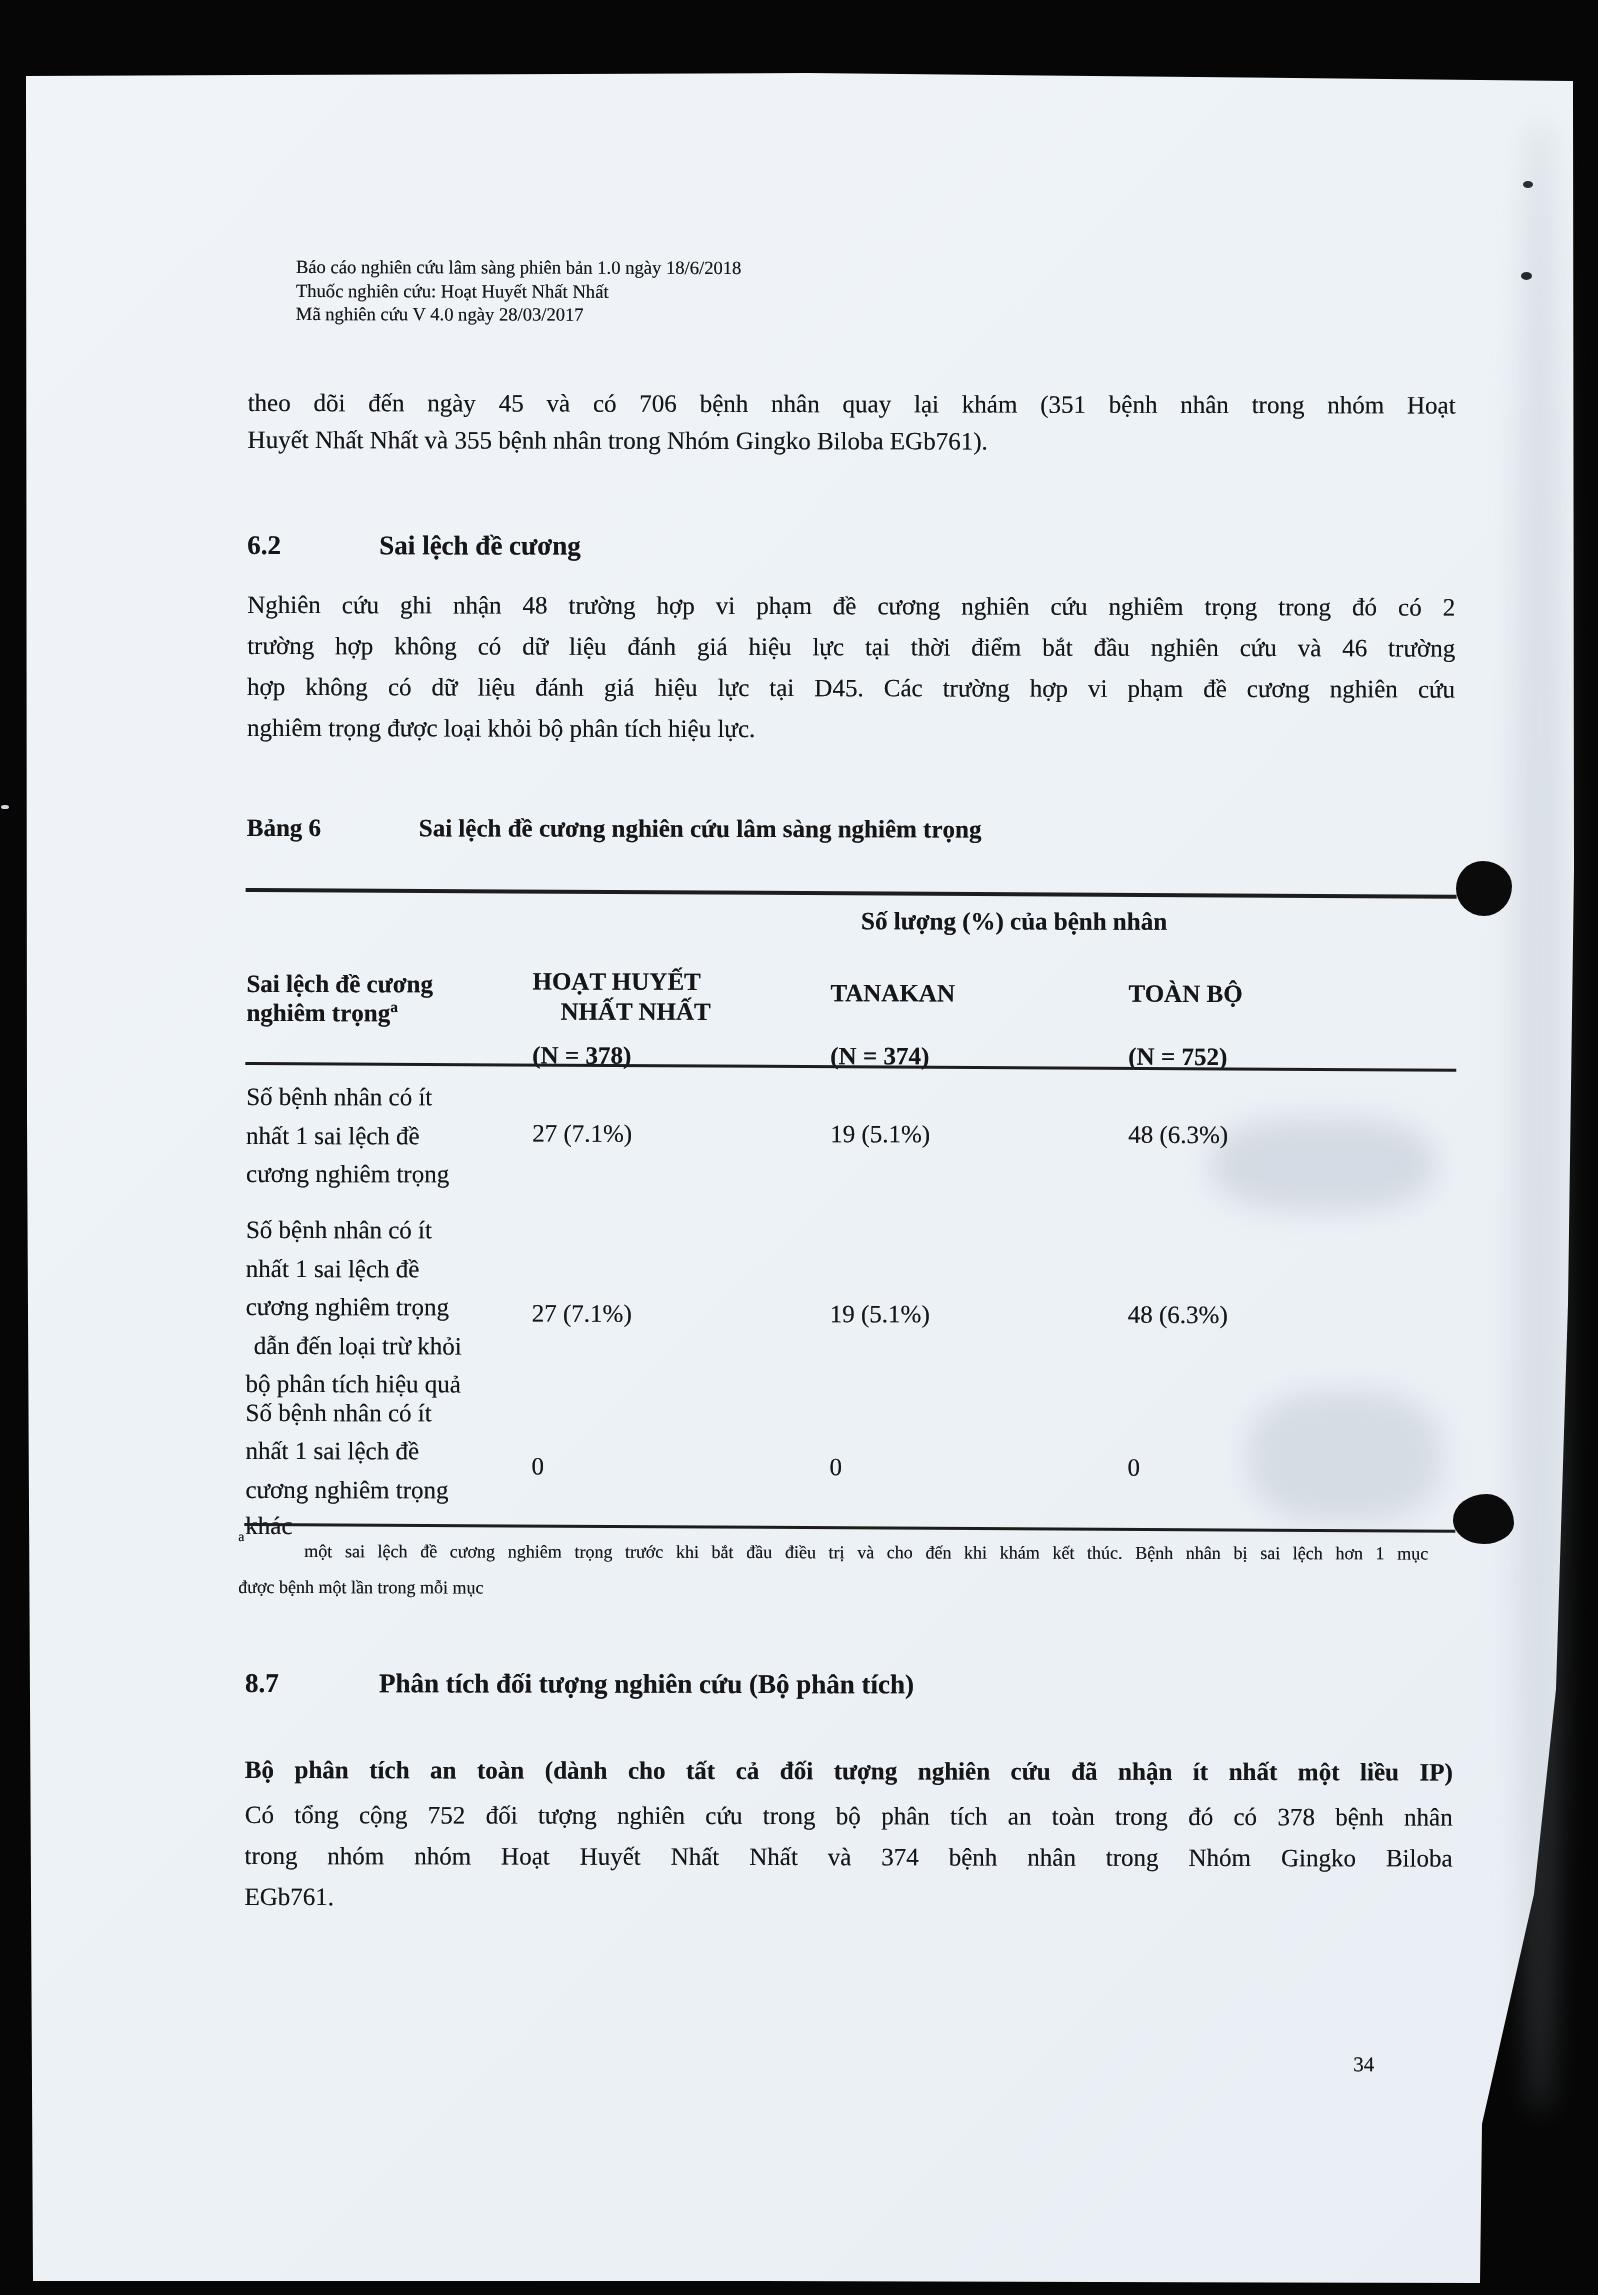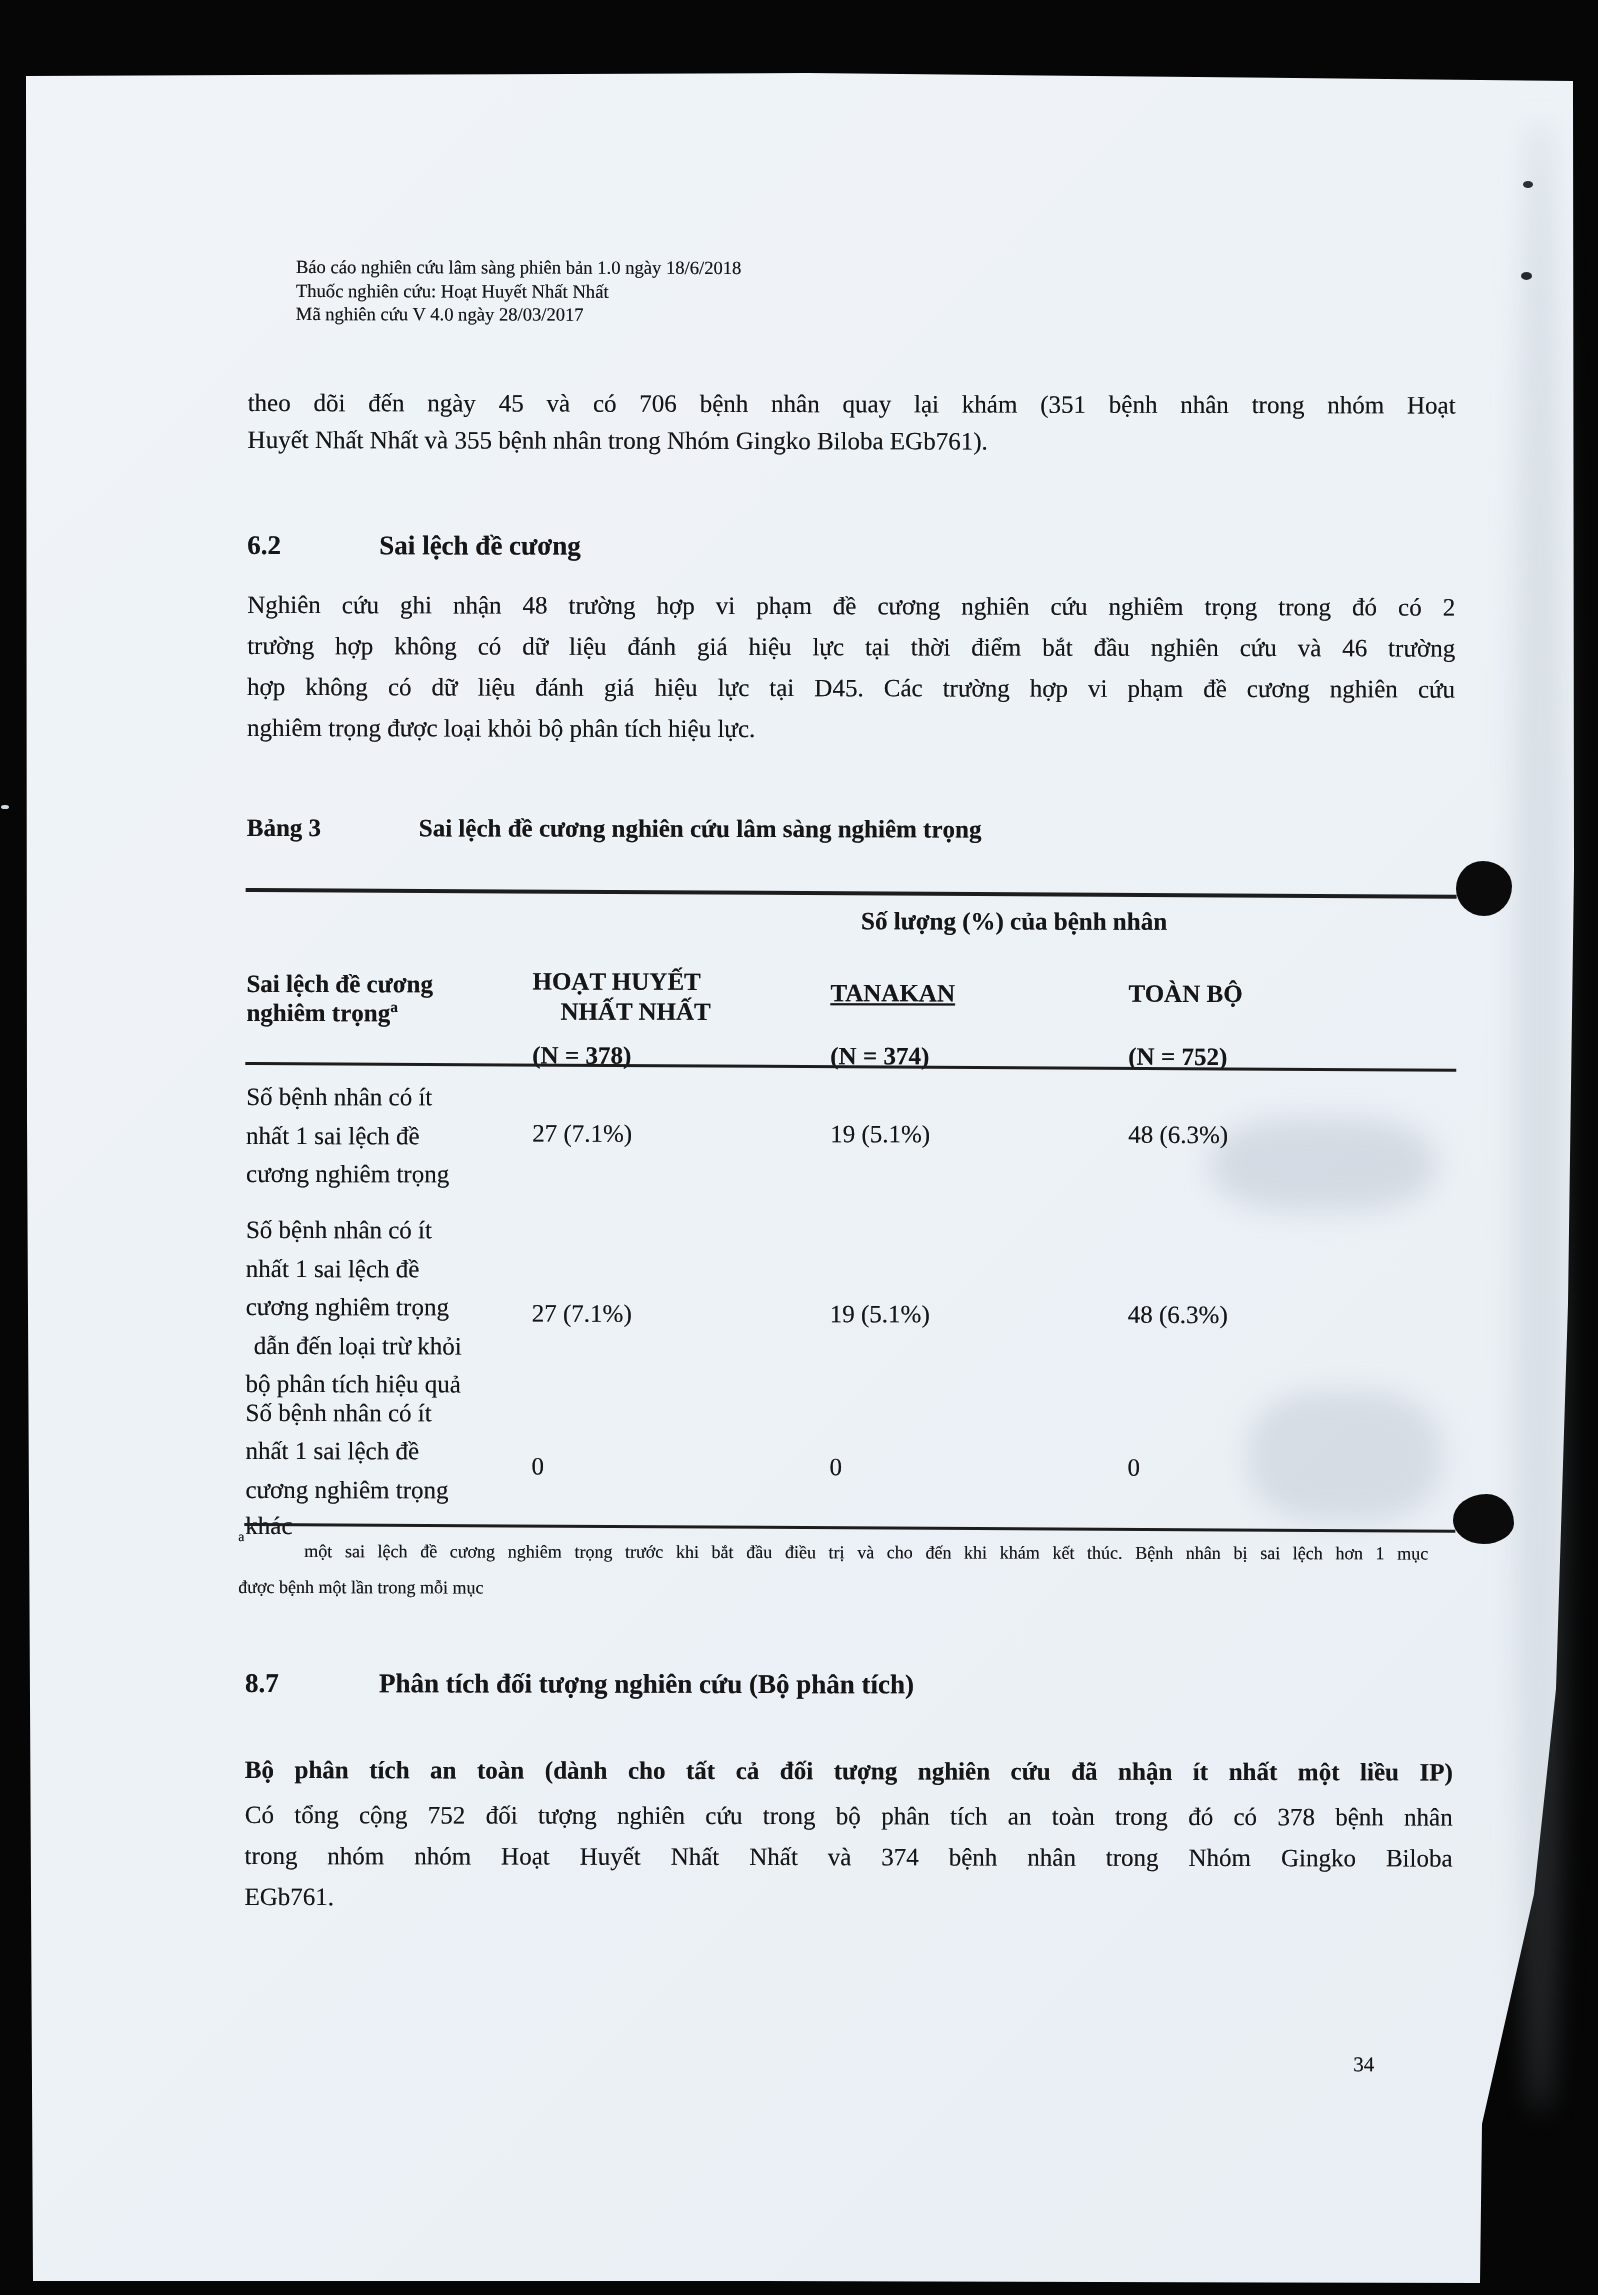--- a/index.html
+++ b/index.html
@@ -50,33 +50,33 @@
   <div class="line body-f" style="left:248px;top:421px;width:1208px;">Huyết Nhất Nhất và 355 bệnh nhân trong Nhóm Gingko Biloba EGb761).</div>
 
   <div class="txt head-f" style="left:248px;top:529px;">6.2</div>
   <div class="txt head-f" style="left:380px;top:529px;">Sai lệch đề cương</div>
 
   <div class="line body-f jline" style="left:248px;top:586px;width:1208px;">Nghiên cứu ghi nhận 48 trường hợp vi phạm đề cương nghiên cứu nghiêm trọng trong đó có 2</div>
   <div class="line body-f jline" style="left:248px;top:627px;width:1208px;">trường hợp không có dữ liệu đánh giá hiệu lực tại thời điểm bắt đầu nghiên cứu và 46 trường</div>
   <div class="line body-f jline" style="left:248px;top:668px;width:1208px;">hợp không có dữ liệu đánh giá hiệu lực tại D45. Các trường hợp vi phạm đề cương nghiên cứu</div>
   <div class="line body-f" style="left:248px;top:709px;width:1208px;">nghiêm trọng được loại khỏi bộ phân tích hiệu lực.</div>
 
-  <div class="txt body-f bold" style="left:248px;top:809px;">Bảng 3</div>
+  <div class="txt body-f bold" style="left:248px;top:809px;">Bảng 6</div>
   <div class="txt body-f bold" style="left:420px;top:809px;">Sai lệch đề cương nghiên cứu lâm sàng nghiêm trọng</div>
 
   <div class="rule" style="left:247px;top:888px;width:1211px;height:4.3px;"></div>
 
   <div class="line body-f bold" style="left:801px;top:901px;width:429px;text-align:center;">Số lượng (%) của bệnh nhân</div>
 
   <div class="txt body-f bold" style="left:248px;top:965px;">Sai lệch đề cương</div>
   <div class="txt body-f bold" style="left:248px;top:994px;"><span>nghiêm trọng</span><sup>a</sup></div>
 
   <div class="txt body-f bold" style="left:534px;top:962px;">HOẠT HUYẾT</div>
   <div class="txt body-f bold" style="left:534px;top:992px;margin-left:28px;">NHẤT NHẤT</div>
-  <div class="txt body-f bold" style="left:832px;top:973px;text-decoration:underline;">TANAKAN</div>
+  <div class="txt body-f bold" style="left:832px;top:973px;">TANAKAN</div>
   <div class="txt body-f bold" style="left:1130px;top:973px;">TOÀN BỘ</div>
 
   <div class="txt body-f bold" style="left:534px;top:1036px;">(N = 378)</div>
   <div class="txt body-f bold" style="left:832px;top:1036px;">(N = 374)</div>
   <div class="txt body-f bold" style="left:1130px;top:1036px;">(N = 752)</div>
 
   <div class="rule" style="left:247px;top:1062px;width:1211px;height:3.1px;"></div>
 
   <div class="txt body-f" style="left:248px;top:1078px;">Số bệnh nhân có ít</div>
   <div class="txt body-f" style="left:248px;top:1117px;">nhất 1 sai lệch đề</div>

